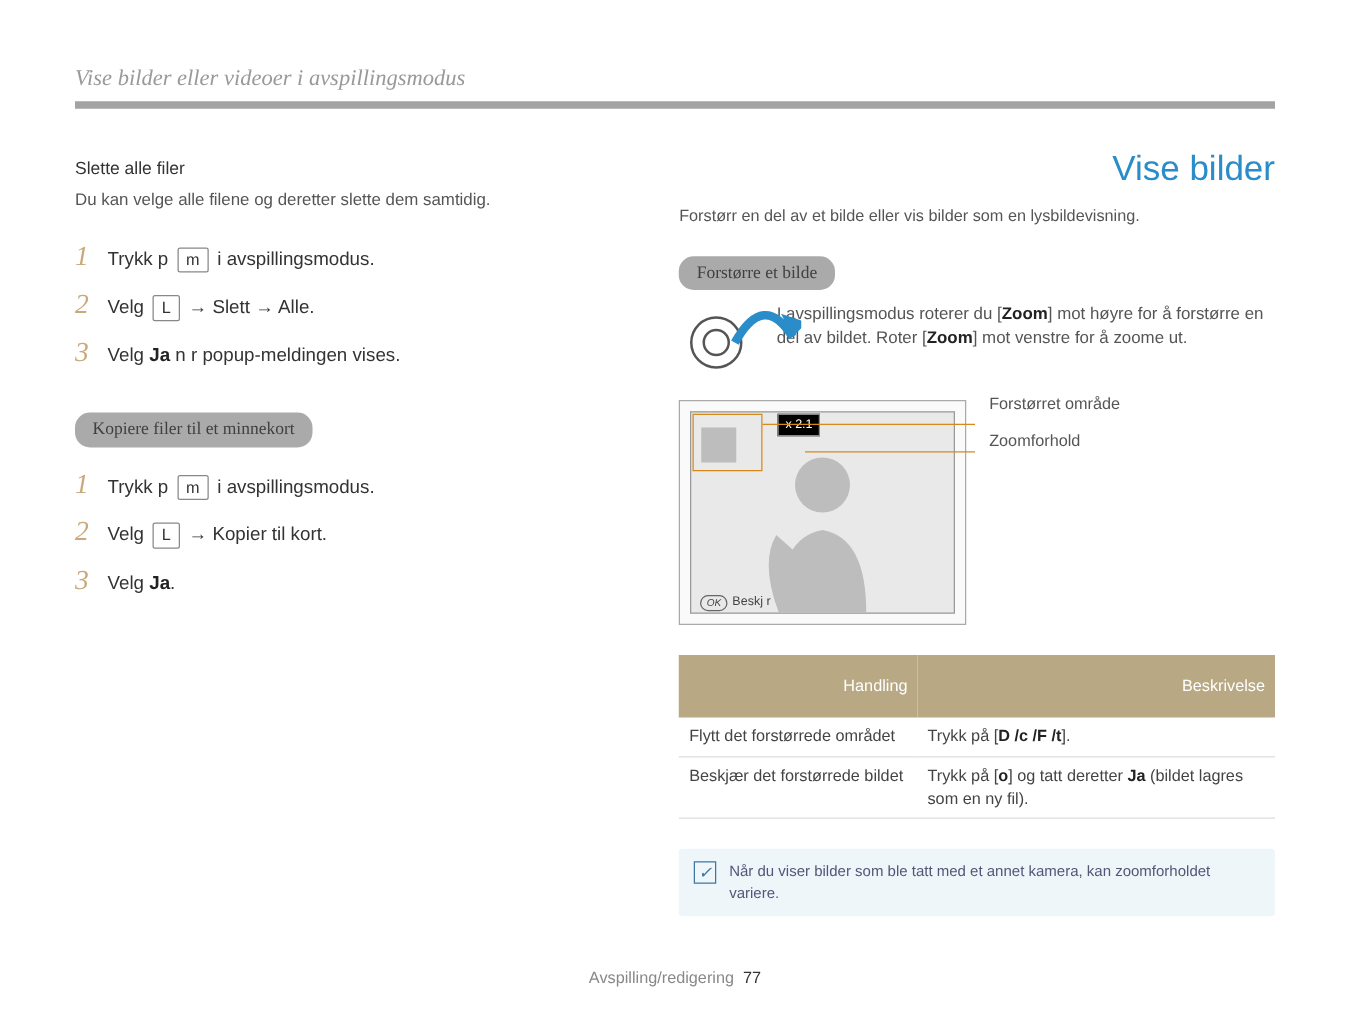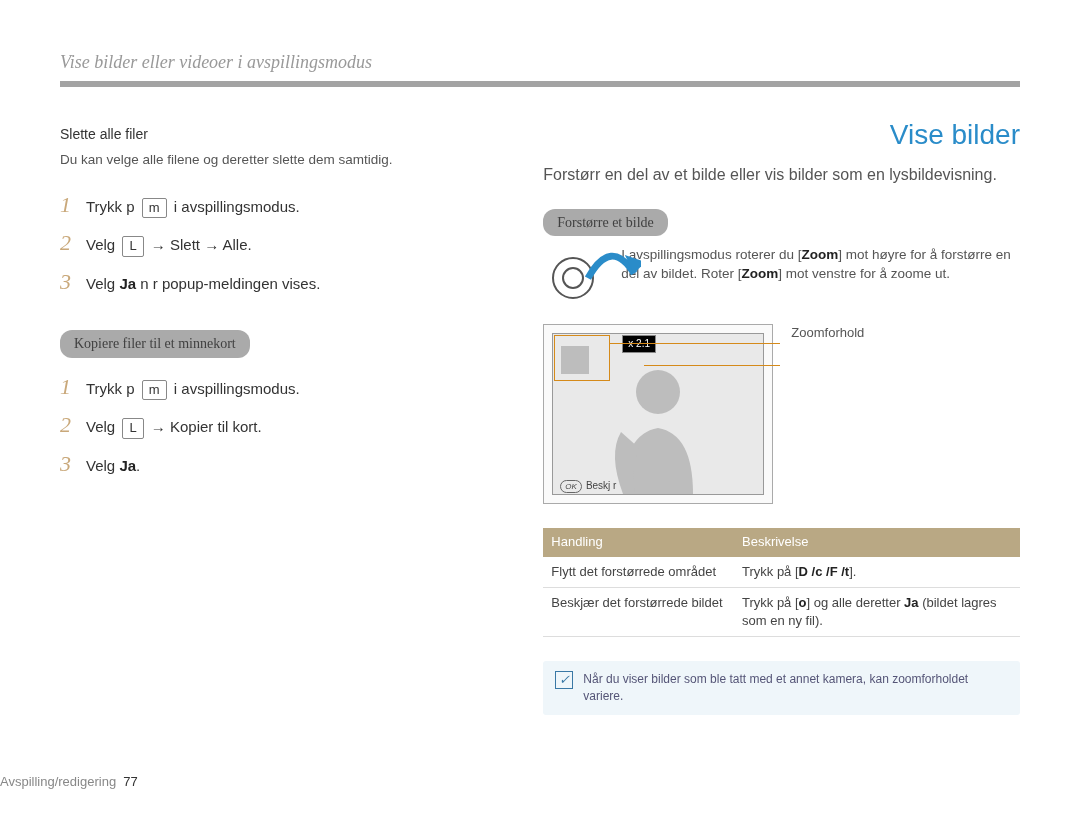--- a/index.html
+++ b/index.html
@@ -82,21 +82,21 @@
     margin-bottom: 10px;
     font-family: Liberation Serif, serif;
   }
   .title-big {
     color: #2a8cc9;
     font-size: 28px;
     font-weight: 300;
     margin-bottom: 10px;
     text-align: right;
   }
-  .right-intro { color: #555; font-size: 16px; margin-bottom: 22px; }
+  .right-intro { color: #555; font-size: 13px; margin-bottom: 22px; }
 
   .zoom-row { display: flex; gap: 18px; align-items: flex-start; margin-bottom: 18px; }
   .zoom-dial {
     width: 60px; height: 60px; flex-shrink: 0; position: relative;
   }
   .zoom-dial svg { width: 60px; height: 60px; }
   .arrow-cue {
     position: absolute; top: -14px; left: 38px;
   }
   .zoom-text { font-size: 13.5px; color: #555; }
@@ -139,22 +139,22 @@
 
   .labels { font-size: 13px; color: #555; }
   .labels .lab1 { margin-top: -6px; margin-bottom: 12px; }
   .labels .lab2 { }
 
   table.actions {
     width: 100%; border-collapse: collapse; font-size: 13px;
     margin-bottom: 24px;
   }
   table.actions th {
-    background: #b9a884; color: #fff; text-align: left; font-weight: normal;
-    padding: 5px 8px;
+    background: #b9a884; color: #fff; text-align: right; font-weight: normal;
+    padding: 16px 8px;
   }
   table.actions td {
     border-bottom: 1px solid #ddd; padding: 6px 8px; vertical-align: top;
     color: #444;
   }
   .strong2 { font-weight: bold; color: #222; }
 
   .note {
     background: #eff6fa;
     border-radius: 3px;
@@ -163,21 +163,21 @@
     font-size: 12px; color: #557;
   }
   .note .icon {
     width: 18px; height: 18px; border: 1px solid #3a78a5; color: #3a78a5;
     display: flex; align-items: center; justify-content: center;
     font-style: italic; font-family: serif; flex-shrink: 0; font-size: 13px;
   }
 
   .footer {
     position: absolute; bottom: 24px; left: 0; right: 0;
-    color: #888; font-size: 13px;
+    text-align: center; color: #888; font-size: 13px;
   }
   .footer .pg { color: #333; }
   .topbar-icons {
     position: absolute; top: 8px; left: 12px; font-size: 9px; color: #888; display:flex; gap:4px;
   }
   .batt { width:14px; height:8px; border:1px solid #888; position:relative;}
   .batt::after{content:""; position:absolute; right:-3px; top:1.5px; width:2px; height:4px; background:#888;}
   .disk { width:10px; height:8px; border:1px solid #888; }
 </style>
 </head>
@@ -289,20 +289,21 @@
           </div>
           <div class="x21">x 2.1</div>
           <div class="leader leader1"></div>
           <div class="leader leader2"></div>
           <div class="ok-label">
             <span class="ok">OK</span>
             <span>Beskj r</span>
           </div>
         </div>
         <div class="labels">
+          <div class="lab1">Forstørret område</div>
           <div class="lab2">
             <div>Zoomforhold</div>
           </div>
         </div>
       </div>
 
       <table class="actions">
         <tbody>
             <tr>
           <th style="width:40%">Handling</th>
@@ -310,21 +311,21 @@
         </tr>
         <tr>
           <td>Flytt det forstørrede området</td>
           <td>
             <span>Trykk på [</span><strong class="strong2">D   /c  /F  /t</strong><span>].</span>
           </td>
         </tr>
         <tr>
           <td>Beskjær det forstørrede bildet</td>
           <td>
-            <span>Trykk på [</span><strong class="strong2">o</strong><span>] og alle deretter </span><strong class="strong2">Ja</strong><span> (bildet lagres som en ny fil).</span>
+            <span>Trykk på [</span><strong class="strong2">o</strong><span>] og tatt deretter </span><strong class="strong2">Ja</strong><span> (bildet lagres som en ny fil).</span>
           </td>
         </tr>
       </tbody>
         </table>
 
       <div class="note">
         <div class="icon">✓</div>
         <div>Når du viser bilder som ble tatt med et annet kamera, kan zoomforholdet variere.</div>
       </div>
     </div>

